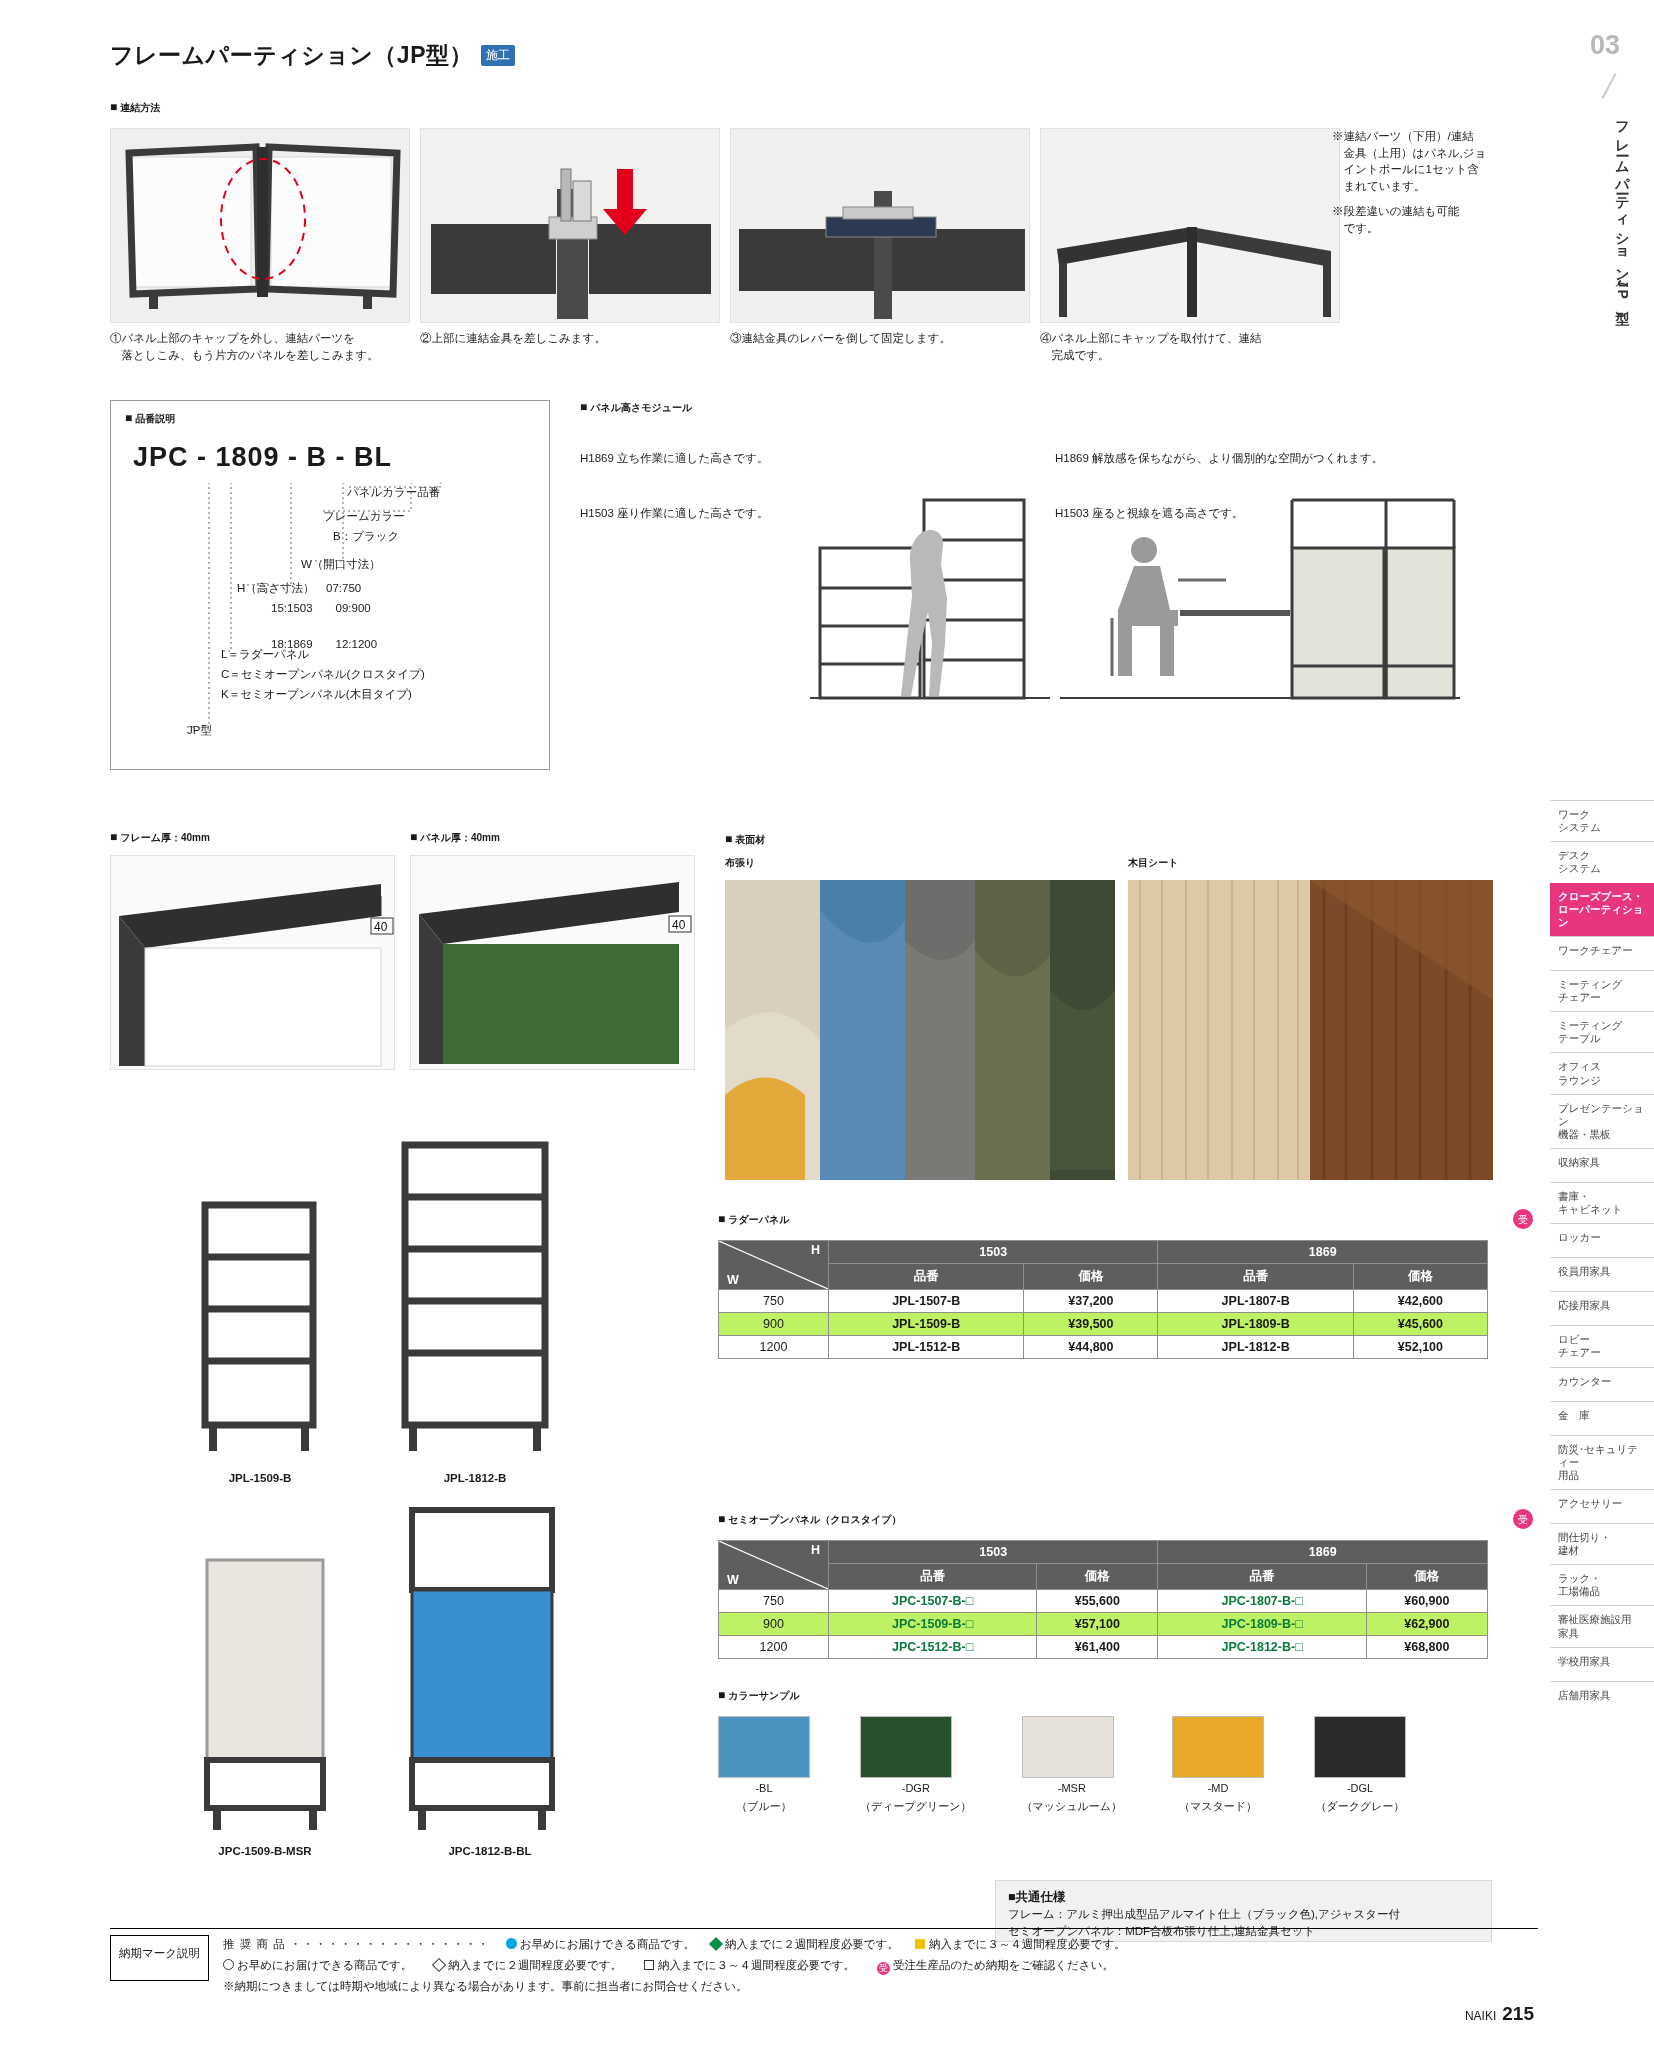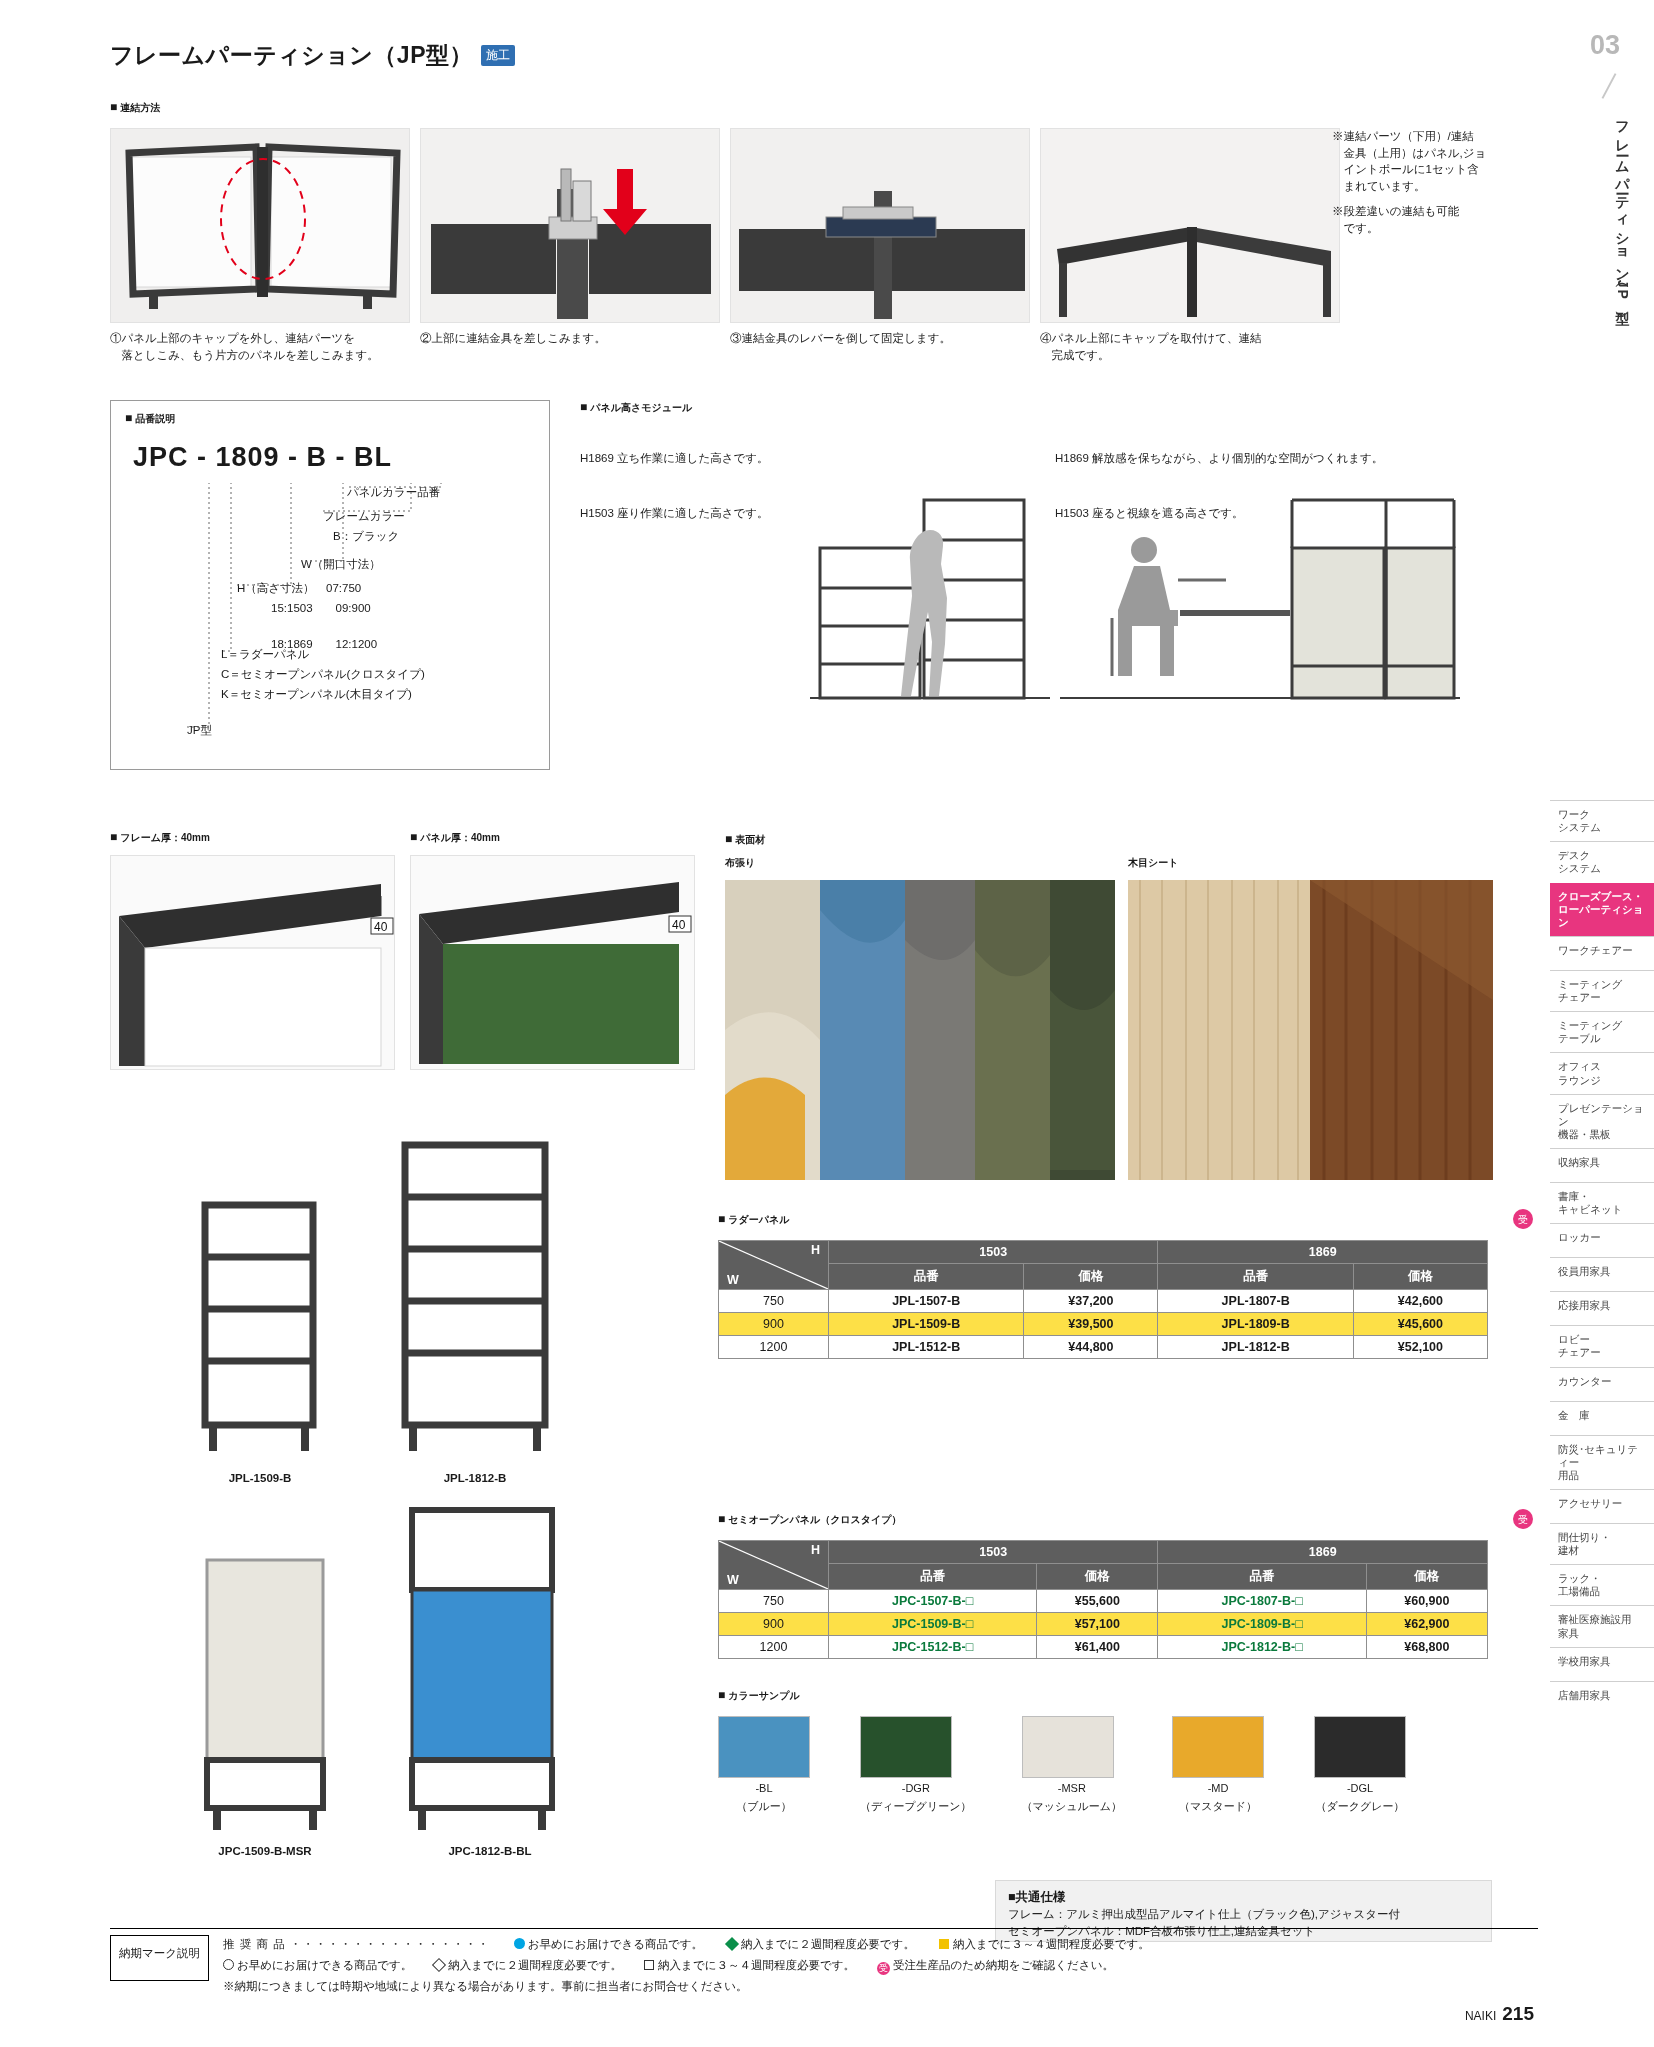--- a/index.html
+++ b/index.html
@@ -43,21 +43,21 @@
   .cap { font-size:11.5px; line-height:1.45; color:#222; }
 
   
   .codebox { position:absolute; border:1px solid #9a9a9a; }
   .codeline { font-size:11.5px; line-height:1.6; }
 
   
   table.pt { border-collapse:collapse; width:100%; font-size:12.5px; }
   table.pt th, table.pt td { border:1px solid #8f8f8f; text-align:center; padding:4px 2px; }
   table.pt thead th { background:#5e5e5e; color:#fff; font-weight:bold; }
-  table.pt tr.alt td { background:#fde047; }
+  table.pt tr.alt td { background:#bef264; }
   .corner { background:#5e5e5e; color:#fff; position:relative; width:110px; height:40px; }
   .corner .h { position:absolute; right:8px; top:2px; }
   .corner .w { position:absolute; left:8px; bottom:2px; }
   .corner .diag { position:absolute; left:0; top:0; width:100%; height:100%; }
   .green { color:#0a7a3c; font-weight:bold; }
   .bk { font-weight:bold; }
 
   
   .swatch { width:92px; height:62px; border:1px solid #bdbdbd; }
   .swlabel { font-size:11px; text-align:center; line-height:1.4; margin-top:3px;}
@@ -537,21 +537,21 @@
   <div style="position:absolute; left:995px; top:1880px; width:497px; height:62px; background:#f1f1f1; border:1px solid #d9d9d9; padding:8px 12px;">
     <div style="font-size:12.5px; font-weight:bold;">■<span>共通仕様</span></div>
     <div style="font-size:11.5px; line-height:1.5;">フレーム：アルミ押出成型品アルマイト仕上（ブラック色),アジャスター付</div>
     <div style="font-size:11.5px; line-height:1.5;">セミオープンパネル：MDF合板布張り仕上,連結金具セット</div>
   </div>
 
   <div class="footer">
     <div style="display:flex; gap:14px;">
       <div style="border:1px solid #000; padding:10px 8px; font-size:11.5px; height:46px; white-space:nowrap;">納期マーク説明</div>
       <div style="flex:1;">
-        <div class="fnote" style="display:flex; gap:24px; align-items:flex-end;">
+        <div class="fnote" style="display:flex; gap:16px; align-items:flex-end;">
           <span style="letter-spacing:1px;">推 奨 商 品 ・・・・・・・・・・・・・・・・</span>
           <span><span class="dot" style="background:#00a5e3"></span><span>お早めにお届けできる商品です。</span></span>
           <span><span class="dia" style="background:#0a8f4a"></span><span>納入までに２週間程度必要です。</span></span>
           <span><span class="sqm" style="background:#f2c200"></span><span>納入までに３～４週間程度必要です。</span></span>
         </div>
         <div class="fnote" style="display:flex; gap:22px; align-items:baseline; margin-top:2px;">
           <span><span class="dot" style="background:#fff;border:1px solid #333"></span><span>お早めにお届けできる商品です。</span></span>
           <span><span class="dia" style="background:#fff;border:1px solid #333"></span><span>納入までに２週間程度必要です。</span></span>
           <span><span class="sqm" style="background:#fff;border:1px solid #333"></span><span>納入までに３～４週間程度必要です。</span></span>
           <span><span class="ringo">受</span><span>受注生産品のため納期をご確認ください。</span></span>

